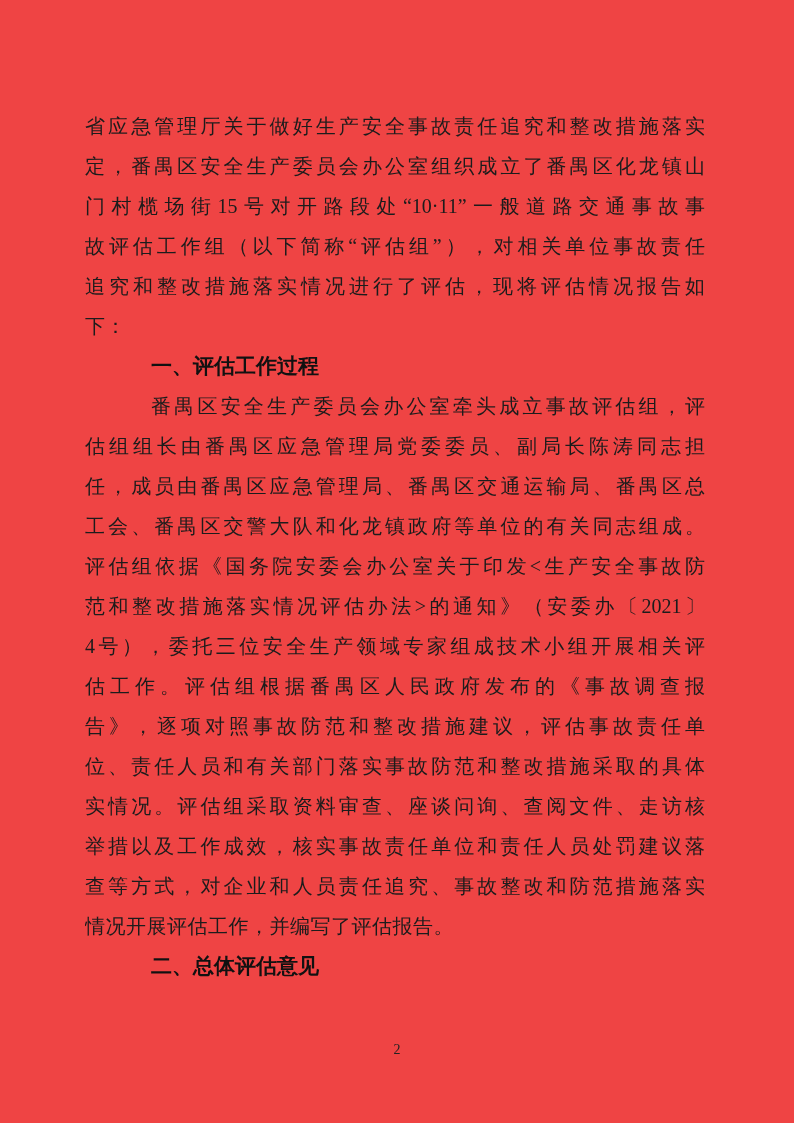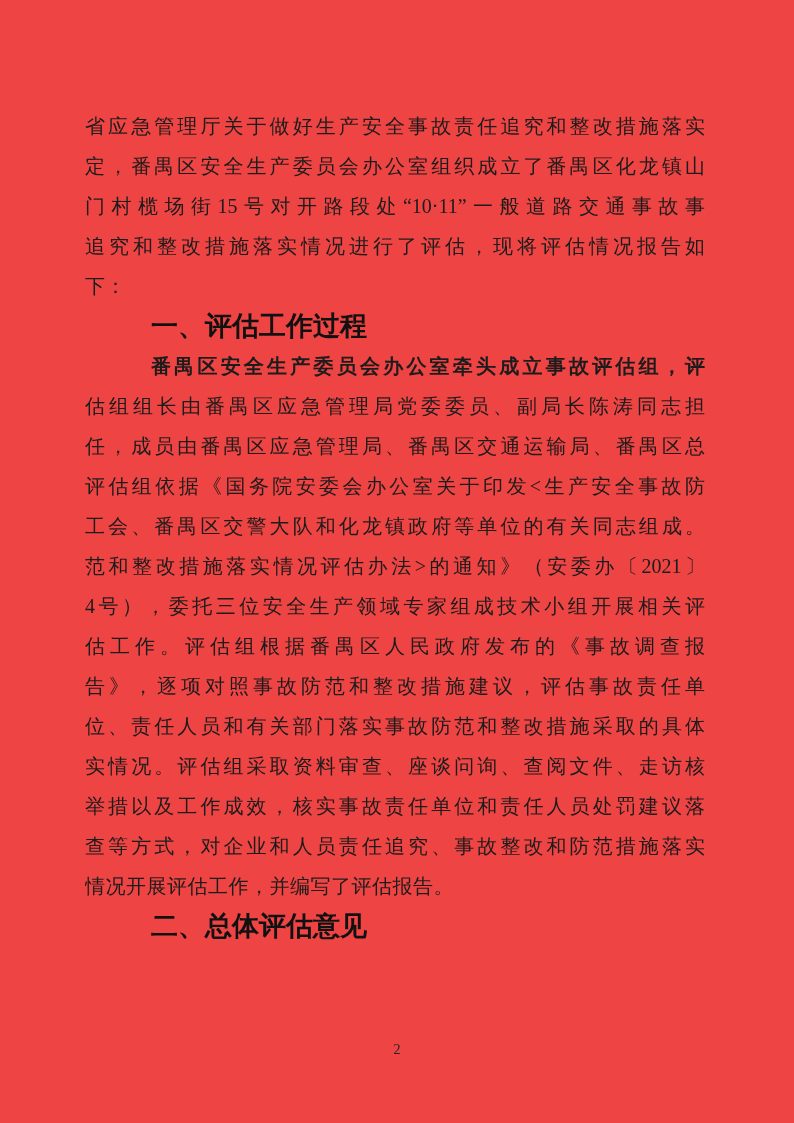--- a/index.html
+++ b/index.html
@@ -27,34 +27,33 @@
   }
   .line {
     height: 40px;
     line-height: 40px;
     text-align: justify;
     text-align-last: justify;
     overflow: hidden;
   }
   .line.first {
     padding-left: 66px;
-    font-weight: bold;
   }
   .line.last {
     text-align: left;
     text-align-last: left;
     letter-spacing: 0.5px;
   }
   .heading {
     height: 40px;
     line-height: 40px;
     padding-left: 66px;
     font-family: Liberation Serif, serif;
     font-weight: 700;
-    font-size: 27px;
+    font-size: 21px;
     color: #111111;
     overflow: hidden;
   }
   .page-number {
     position: absolute;
     top: 1042px;
     left: 0;
     width: 100%;
     text-align: center;
     font-family: "Liberation Serif", "DejaVu Serif", serif;
@@ -63,28 +62,29 @@
   }
 </style>
 </head>
 <body>
 
 <div class="page">
   <main class="content">
       <div class="line">省应急管理厅关于做好生产安全事故责任追究和整改措施落实</div>
       <div class="line">定，番禺区安全生产委员会办公室组织成立了番禺区化龙镇山</div>
       <div class="line">门村榄场街15号对开路段处“10·11”一般道路交通事故事</div>
+      <div class="line">故评估工作组（以下简称“评估组”），对相关单位事故责任</div>
       <div class="line">追究和整改措施落实情况进行了评估，现将评估情况报告如</div>
       <div class="line last">下：</div>
       <div class="heading">一、评估工作过程</div>
       <div class="line first">番禺区安全生产委员会办公室牵头成立事故评估组，评</div>
       <div class="line">估组组长由番禺区应急管理局党委委员、副局长陈涛同志担</div>
       <div class="line">任，成员由番禺区应急管理局、番禺区交通运输局、番禺区总</div>
+      <div class="line">工会、番禺区交警大队和化龙镇政府等单位的有关同志组成。</div>
       <div class="line">评估组依据《国务院安委会办公室关于印发&lt;生产安全事故防</div>
-      <div class="line">工会、番禺区交警大队和化龙镇政府等单位的有关同志组成。</div>
       <div class="line">范和整改措施落实情况评估办法&gt;的通知》（安委办〔2021〕</div>
       <div class="line">4号），委托三位安全生产领域专家组成技术小组开展相关评</div>
       <div class="line">估工作。评估组根据番禺区人民政府发布的《事故调查报</div>
       <div class="line">告》，逐项对照事故防范和整改措施建议，评估事故责任单</div>
       <div class="line">位、责任人员和有关部门落实事故防范和整改措施采取的具体</div>
       <div class="line">实情况。评估组采取资料审查、座谈问询、查阅文件、走访核</div>
       <div class="line">举措以及工作成效，核实事故责任单位和责任人员处罚建议落</div>
       <div class="line">查等方式，对企业和人员责任追究、事故整改和防范措施落实</div>
       <div class="line last">情况开展评估工作，并编写了评估报告。</div>
       <div class="heading">二、总体评估意见</div>

